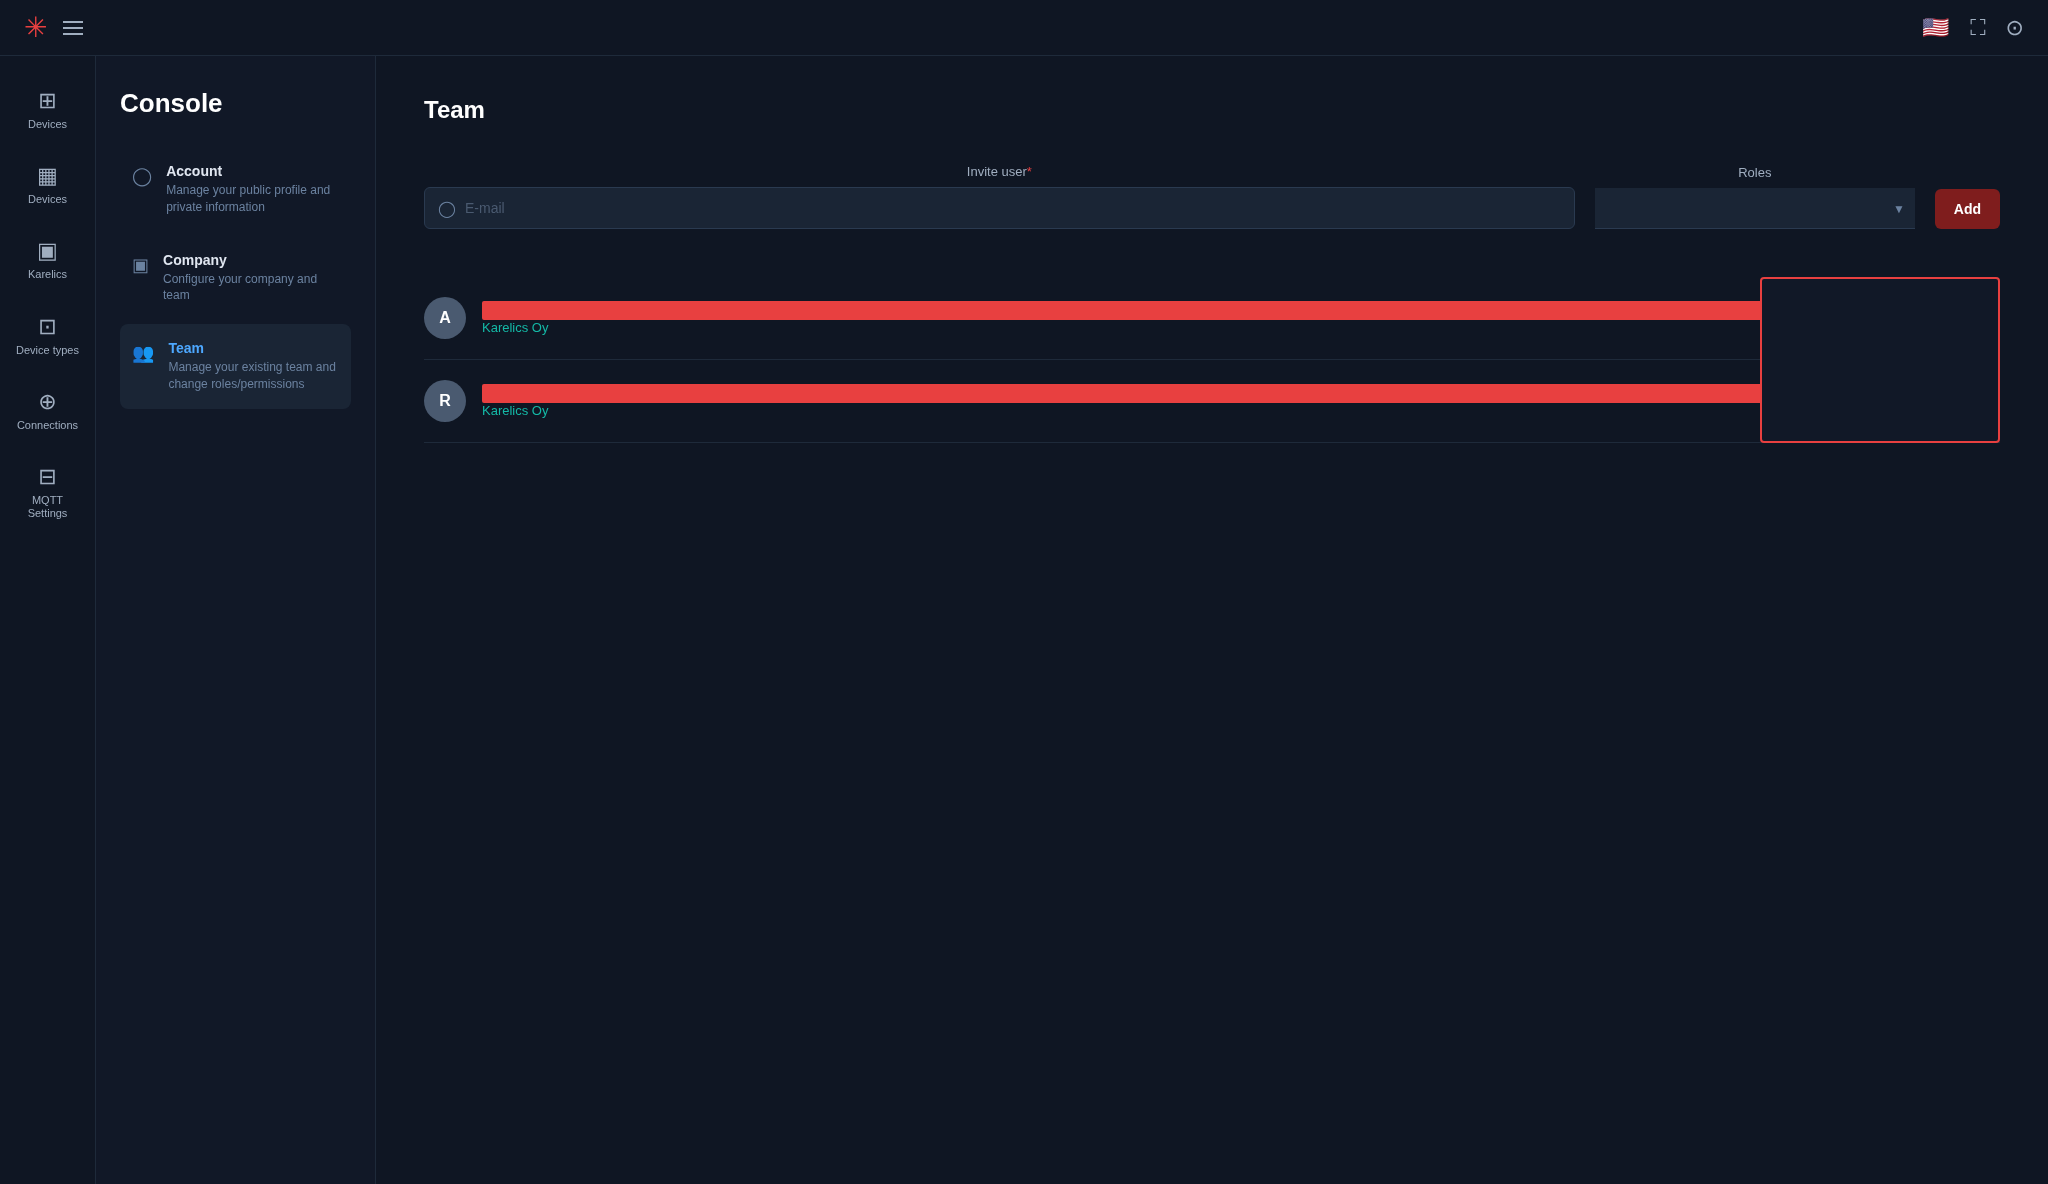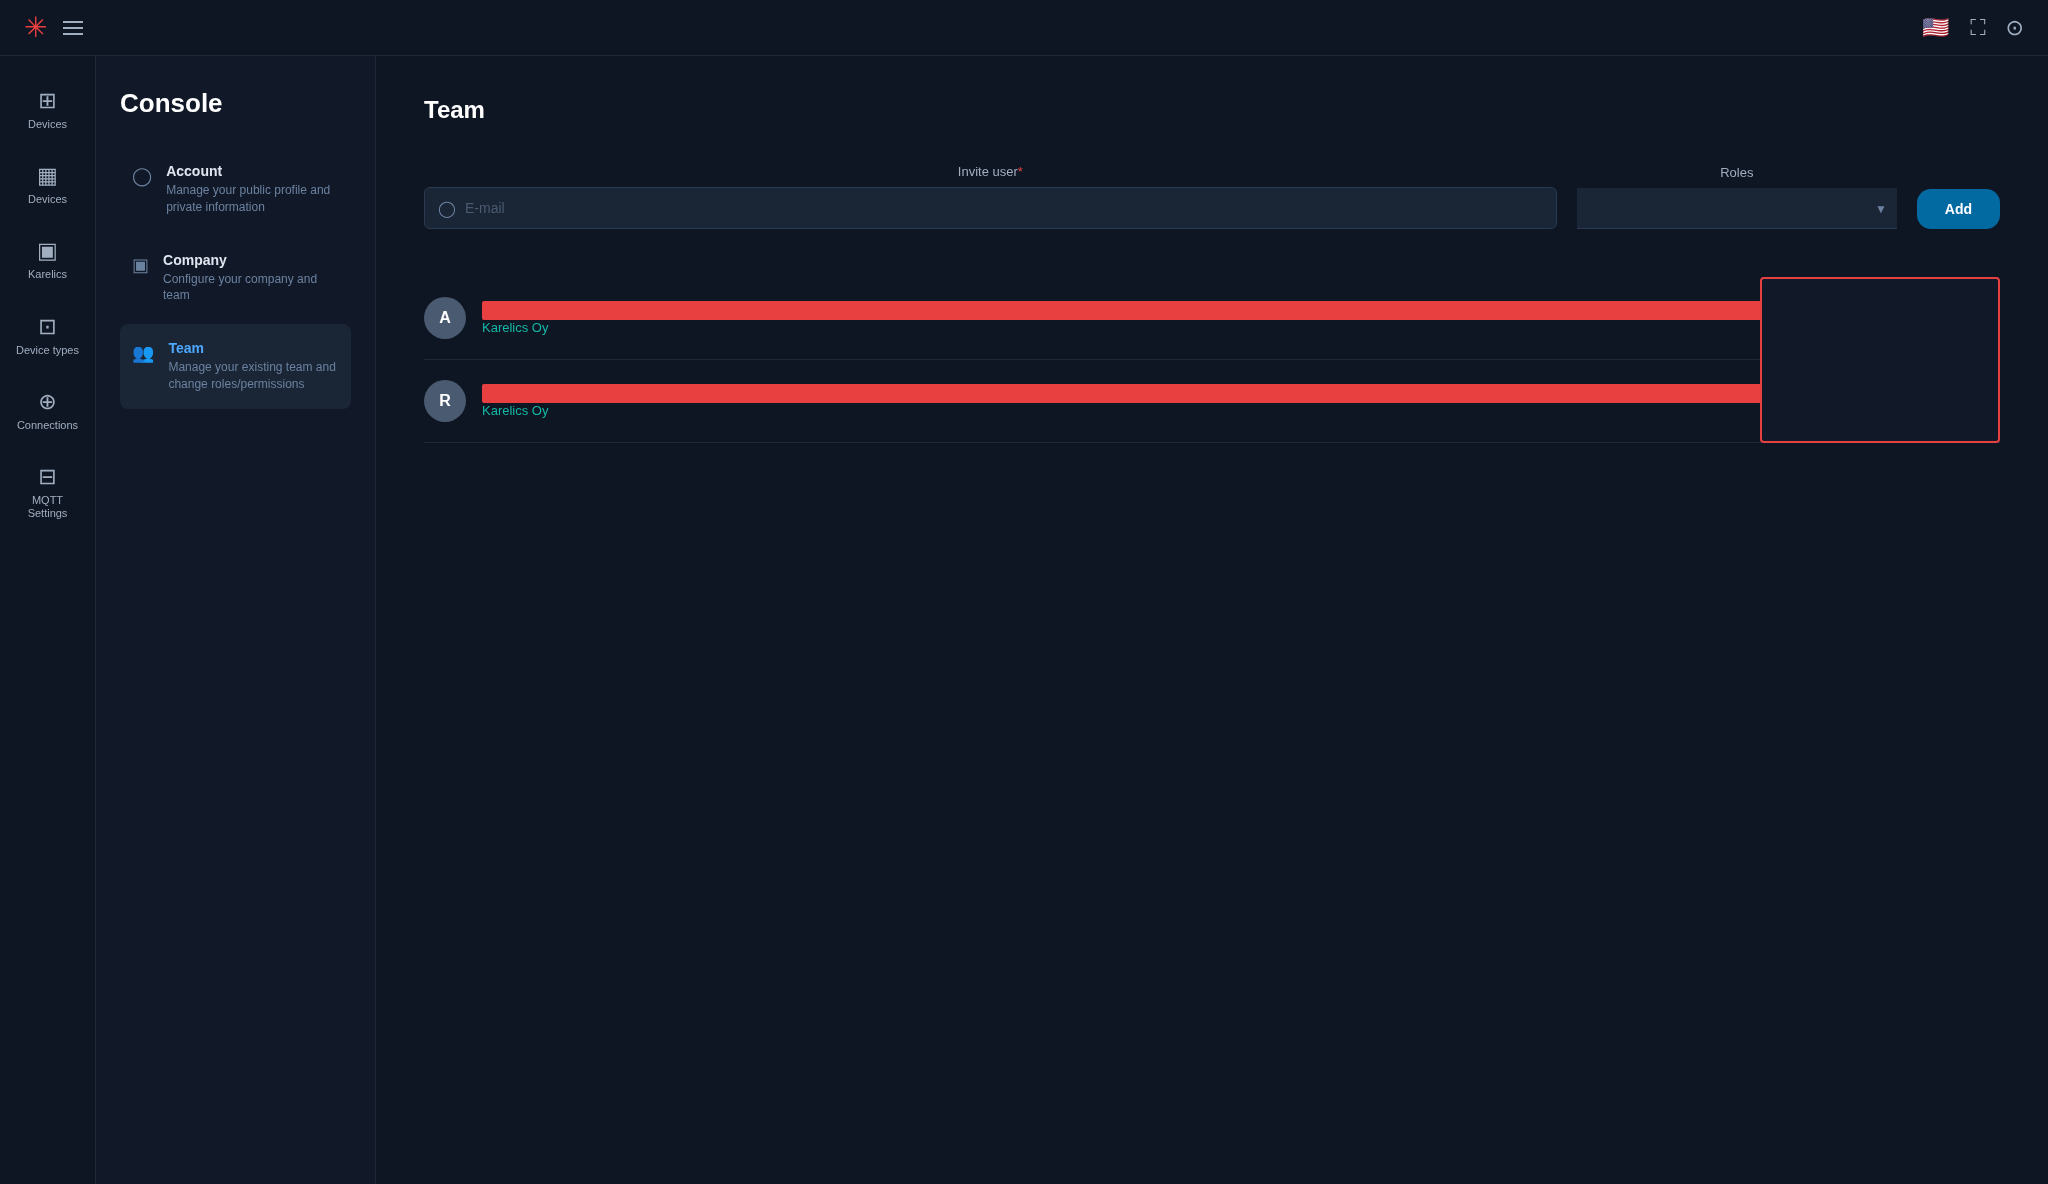--- a/index.html
+++ b/index.html
@@ -216,25 +216,25 @@
     .roles-chevron {
       position: absolute;
       right: 10px;
       top: 50%;
       transform: translateY(-50%);
       color: #6b82a0;
       pointer-events: none;
       font-size: 12px;
     }
     .add-button {
-      background: #0369a1;
+      background: #7f1d1d;
       color: #ffffff;
       border: none;
-      border-radius: 14px;
-      padding: 12px 28px;
+      border-radius: 6px;
+      padding: 12px 19px;
       font-size: 14px;
       font-weight: 600;
       cursor: pointer;
       white-space: nowrap;
     }
 
     
     .team-list { position: relative; }
     .team-member-row {
       display: flex;

